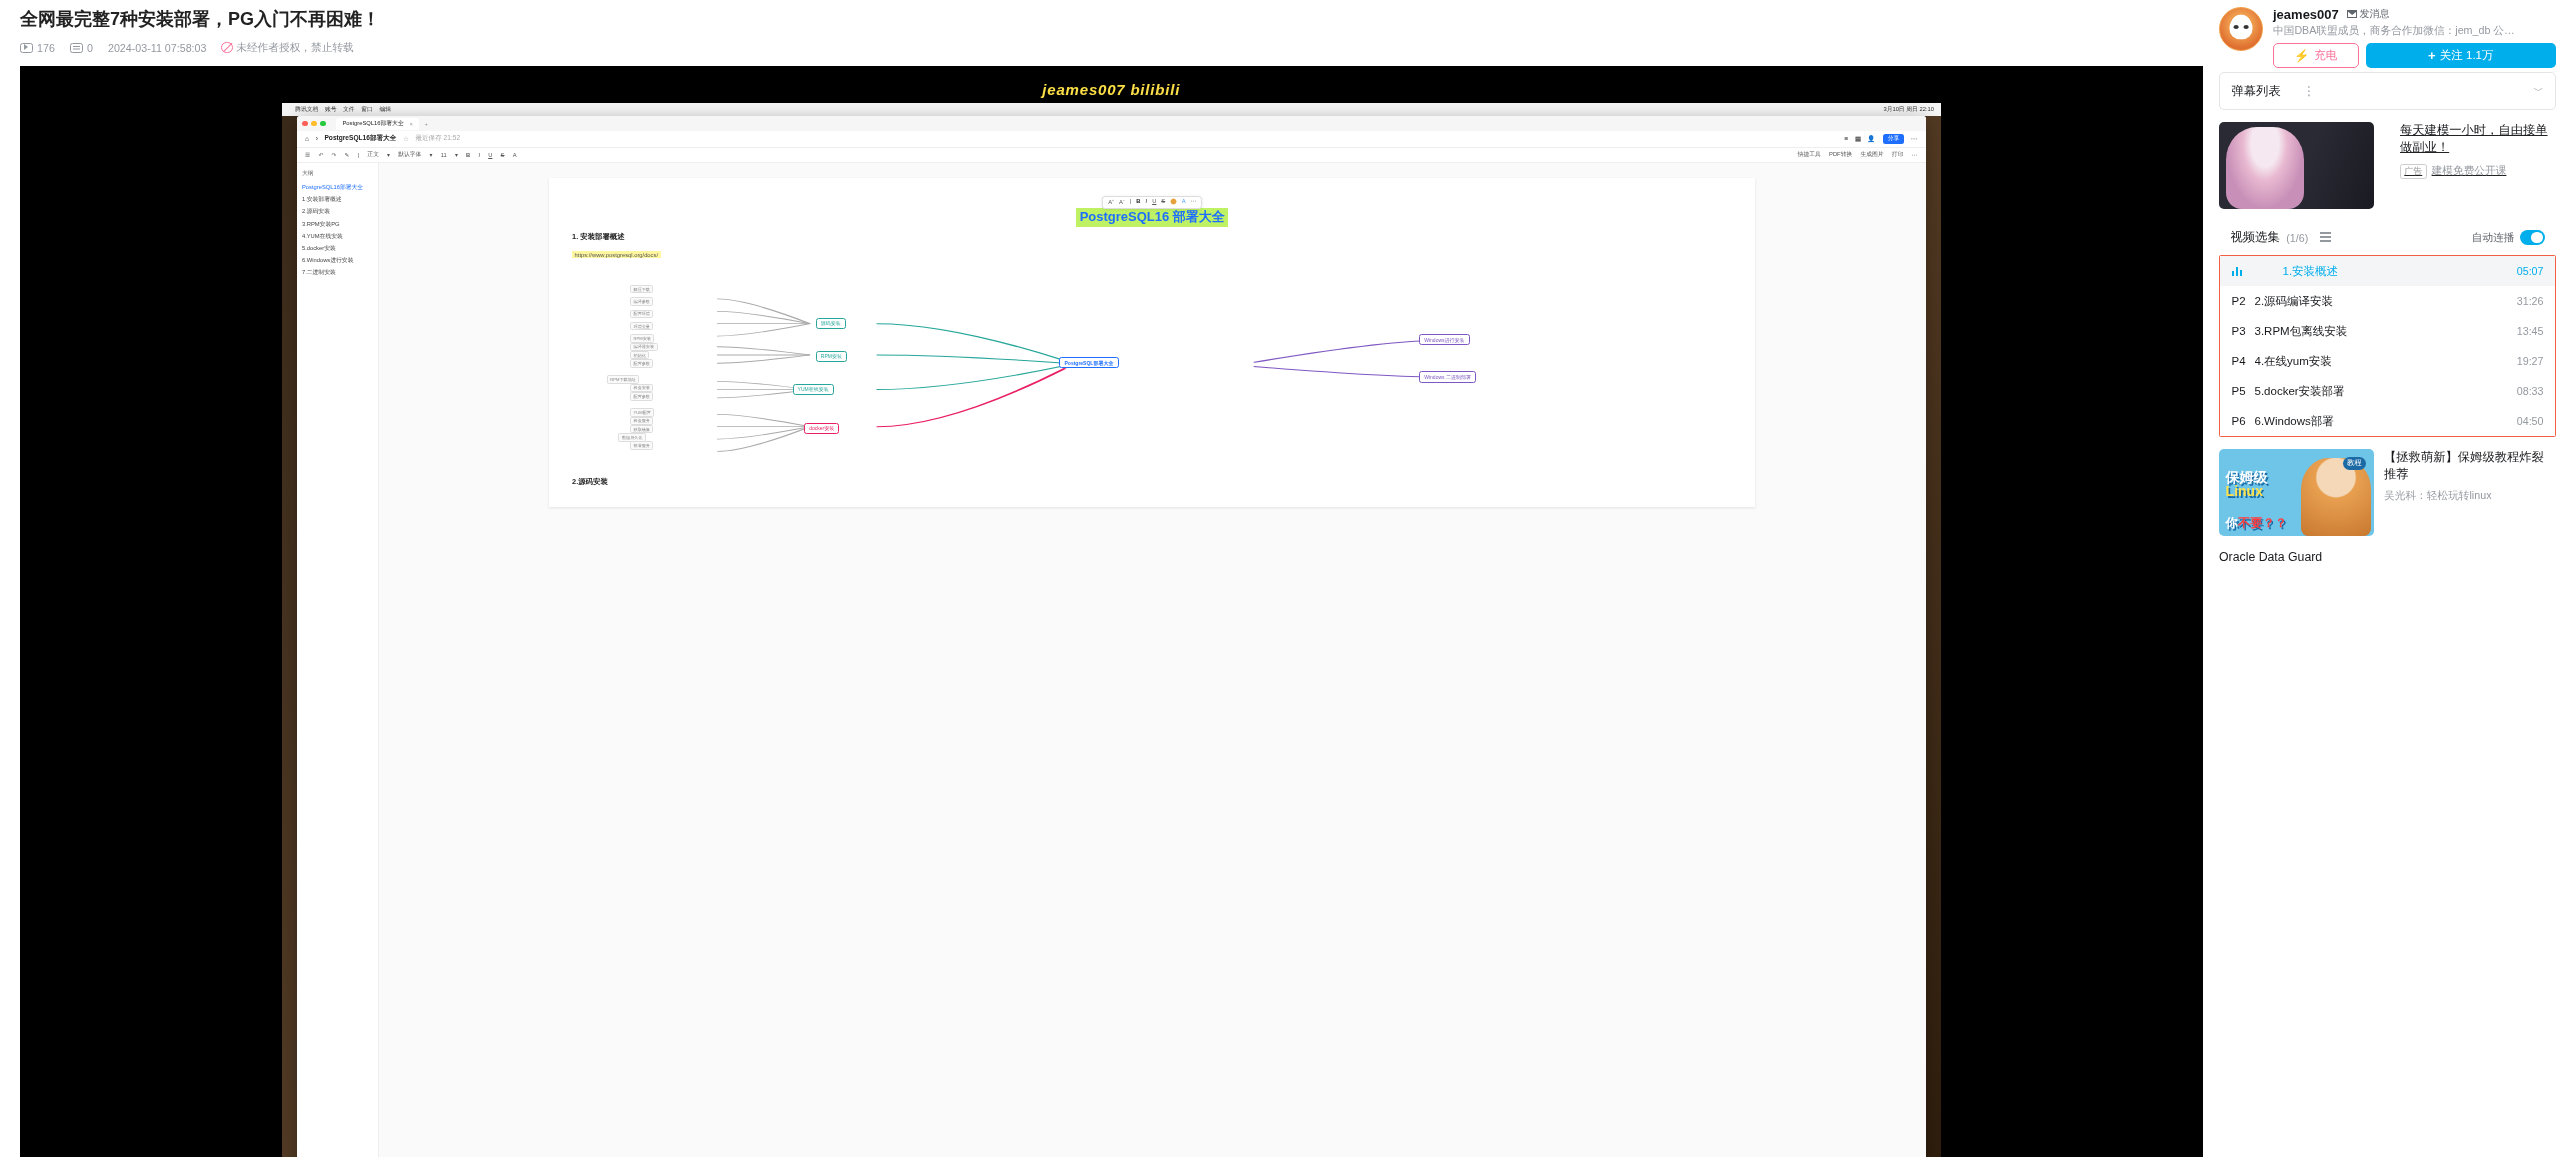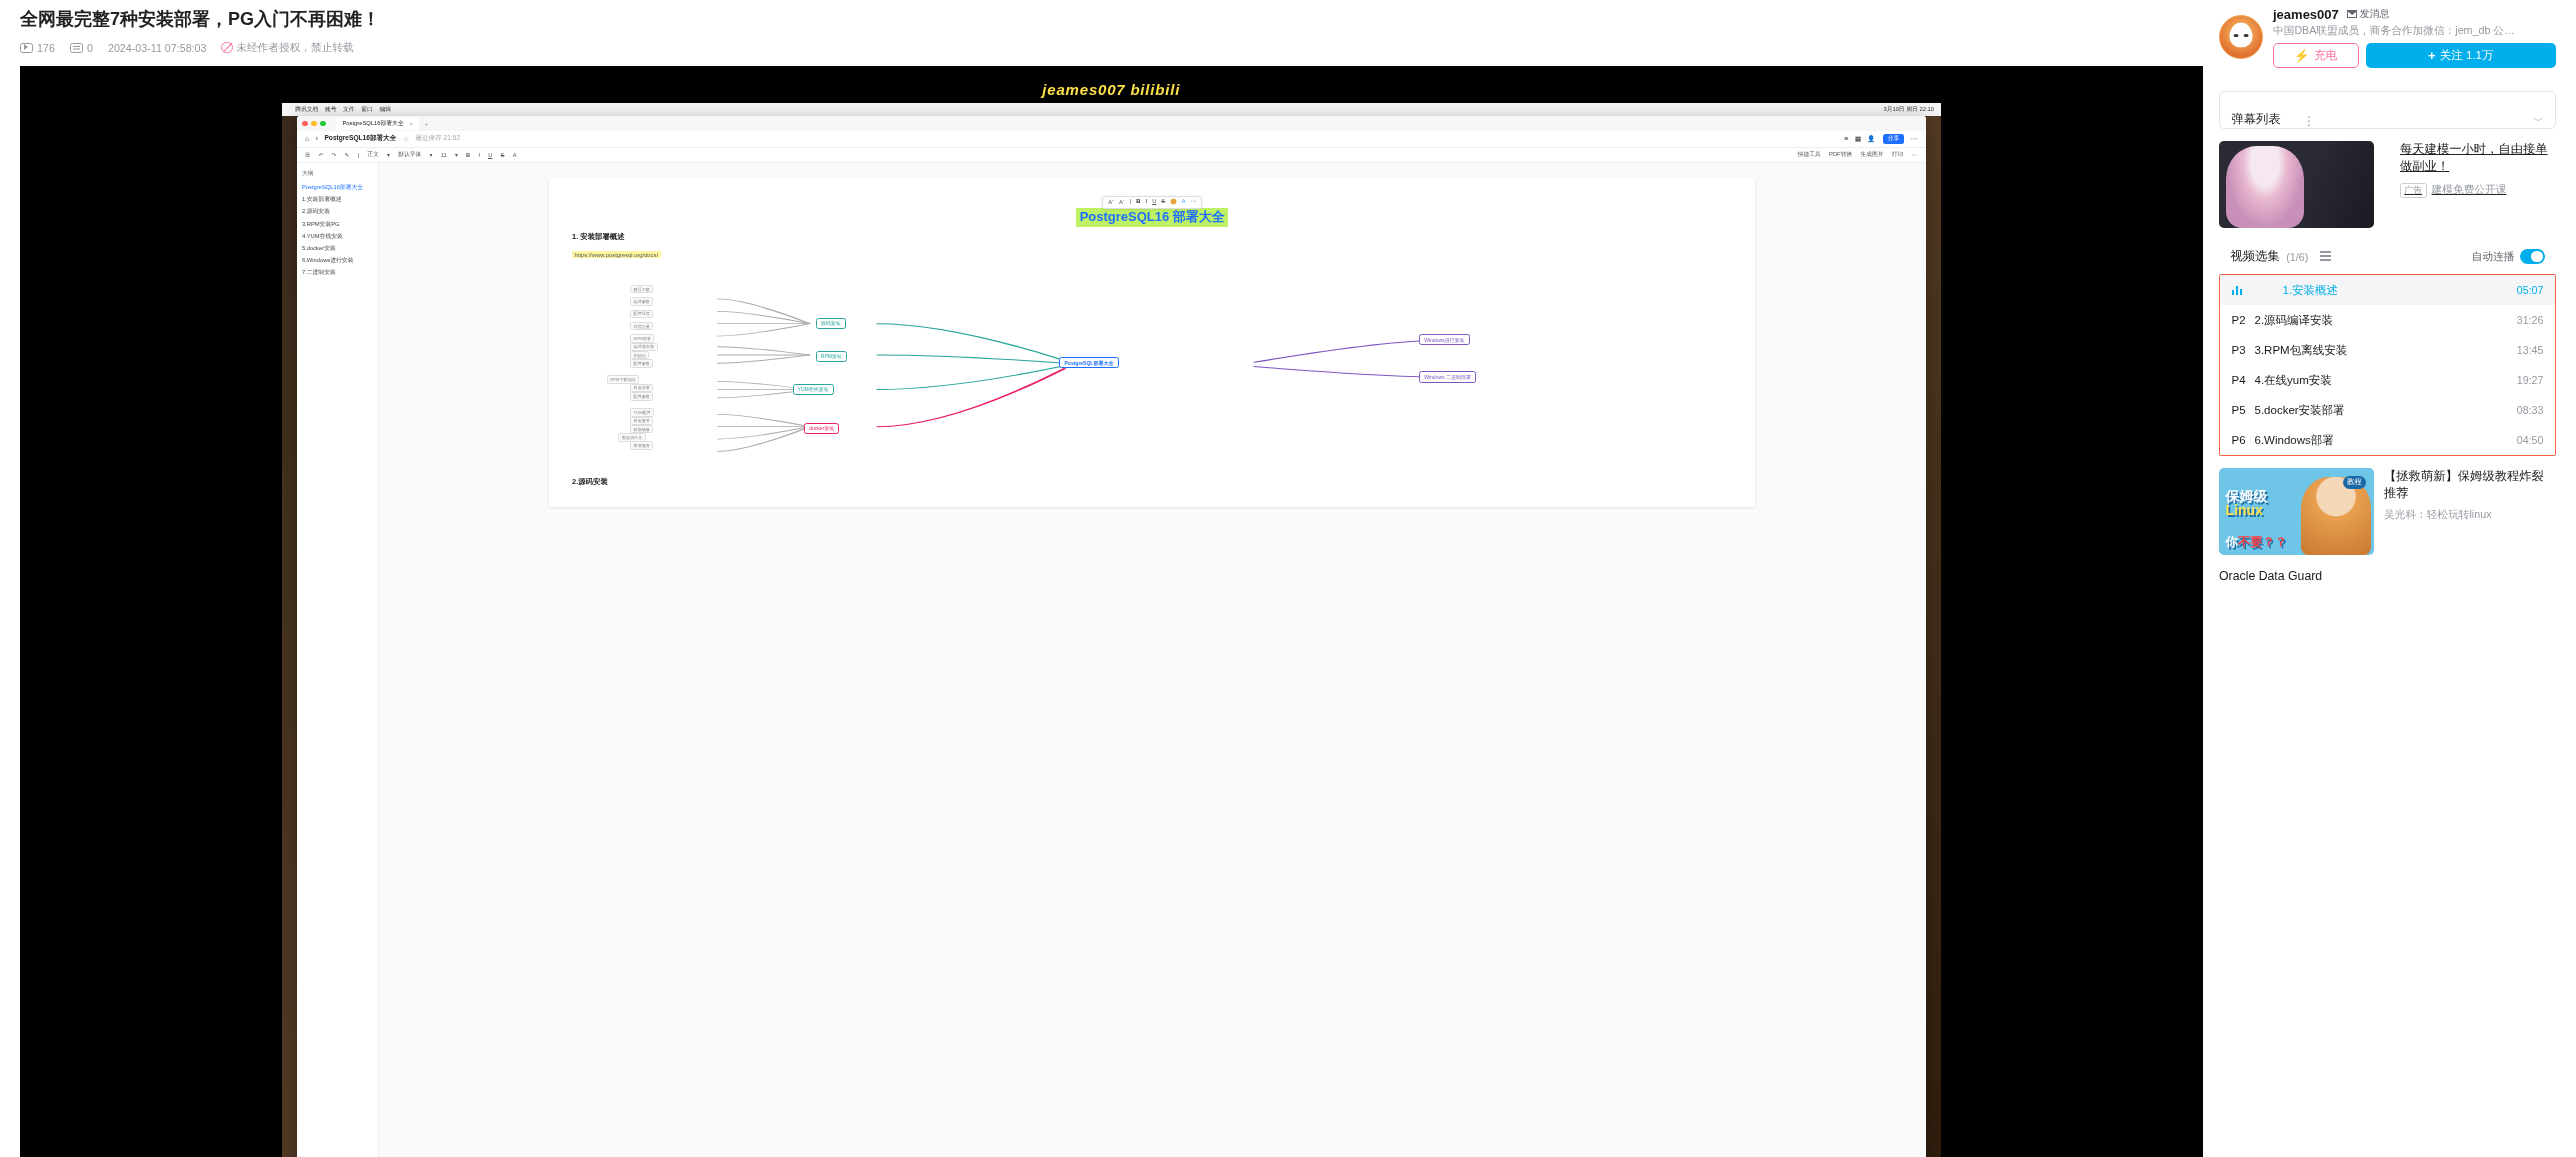--- a/index.html
+++ b/index.html
@@ -52,40 +52,40 @@
 .doc-link{font-size:5.8px;background:#fff7a0;padding:0.8px 2.5px;color:#555;}
 .mindmap{position:relative;height:206px;margin-top:6.6px;}
 .mm-node{position:absolute;border:0.8px solid;border-radius:2.5px;padding:1.6px 4.1px;font-size:5px;background:#fff;white-space:nowrap;}
 .mm-center{left:42%;top:44%;border-color:#1e6fff;color:#1e6fff;font-weight:600;}
 .mm-l{border-color:#26a69a;color:#26a69a;}
 .mm-r{border-color:#7e57c2;color:#7e57c2;}
 .mm-sub{position:absolute;font-size:4.1px;color:#888;border:0.8px solid #ddd;border-radius:1.6px;padding:0.8px 2.5px;background:#fafafa;white-space:nowrap;}
 svg.mm-lines{position:absolute;inset:0;width:100%;height:100%;}
 
 
-.uploader{display:flex;gap:10px;margin-bottom:23px;align-items:center;}
+.uploader{display:flex;gap:10px;margin-bottom:4px;}
 .avatar{width:44px;height:44px;border-radius:50%;background:radial-gradient(circle at 50% 40%,#fff 30%,#f0a050 32%,#e07030 70%);border:1.6px solid #f2a04a;flex-shrink:0;position:relative;overflow:hidden;}
 .avatar::after{content:"";position:absolute;left:50%;top:50%;width:23px;height:23px;transform:translate(-50%,-55%);background:#fff;border-radius:50% 50% 45% 45%;}
 .avatar::before{content:"";position:absolute;left:50%;top:42%;width:5px;height:3.3px;transform:translate(-7.4px,0);background:#333;border-radius:50%;box-shadow:10px 0 0 #333;z-index:2;}
 .up-info{flex:1;min-width:0;}
 .up-name-row{display:flex;align-items:center;gap:8.2px;}
 .up-name{font-size:13px;font-weight:600;color:#18191c;}
 .msg-btn{font-size:10px;color:#61666d;text-decoration:none;display:inline-flex;align-items:center;gap:2.5px;}
 .env{width:10px;height:7.4px;border:0.8px solid #61666d;position:relative;}
 .env::after{content:"";position:absolute;left:0;top:0;border-left:5px solid transparent;border-right:5px solid transparent;border-top:4.1px solid #61666d;transform:translateX(-0.8px);}
 .up-desc{font-size:10.7px;color:#9499a0;margin-top:2.5px;white-space:nowrap;overflow:hidden;text-overflow:ellipsis;}
 .up-btns{display:flex;gap:6.6px;margin-top:5px;}
 .btn{height:25px;border-radius:5px;font-size:11.5px;display:inline-flex;align-items:center;justify-content:center;gap:4.1px;cursor:pointer;border:none;}
 .btn-charge{flex:0 0 86px;background:#fff;border:0.8px solid #fb7299;color:#fb7299;}
 .btn-follow{flex:1;background:#00aeec;color:#fff;}
 .bolt{font-size:12.3px;}
 .plus{font-weight:700;font-size:13px;}
 
 .panel{border:0.8px solid #e3e5e7;border-radius:5px;margin-bottom:11.5px;background:#fff;}
-.panel-hd{height:36px;display:flex;align-items:flex-end;padding:0 11.5px;font-size:12.3px;color:#18191c;gap:22px;}
+.panel-hd{height:36px;display:flex;align-items:center;padding:0 11.5px;font-size:12.3px;color:#18191c;gap:22px;}
 .panel-hd .chev{margin-left:auto;color:#9499a0;font-size:10px;}
 .dots{color:#9499a0;letter-spacing:1.6px;}
 
 .ad-card{display:flex;gap:26px;margin-bottom:11.5px;text-decoration:underline;}
 .ad-thumb{width:155px;height:87px;border-radius:5px;flex-shrink:0;background:linear-gradient(110deg,#2a2a35 55%,#1a1a22);position:relative;overflow:hidden;}
 .ad-char{position:absolute;left:6.6px;bottom:0;width:78px;height:82px;background:radial-gradient(ellipse at 50% 20%,#f5e8f0 25%,#e8b8d0 40%,#c890b8 70%);border-radius:40% 40% 20% 20%;}
 .ad-info{flex:1;min-width:0;}
 .ad-title{font-size:12.3px;line-height:1.45;color:#18191c;}
 .ad-sub{margin-top:6.6px;font-size:10.7px;color:#9499a0;display:flex;align-items:center;gap:5px;}
 .ad-tag{border:0.8px solid #ccc;border-radius:2.5px;padding:0 3.3px;font-size:9px;color:#999;}

